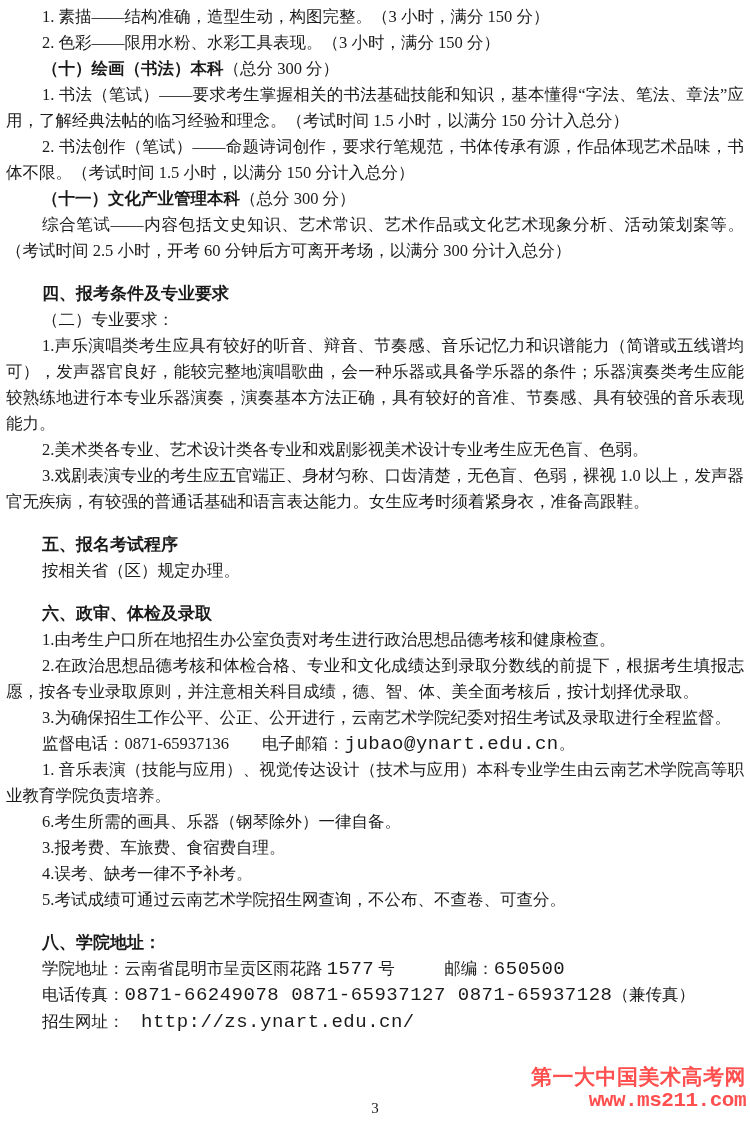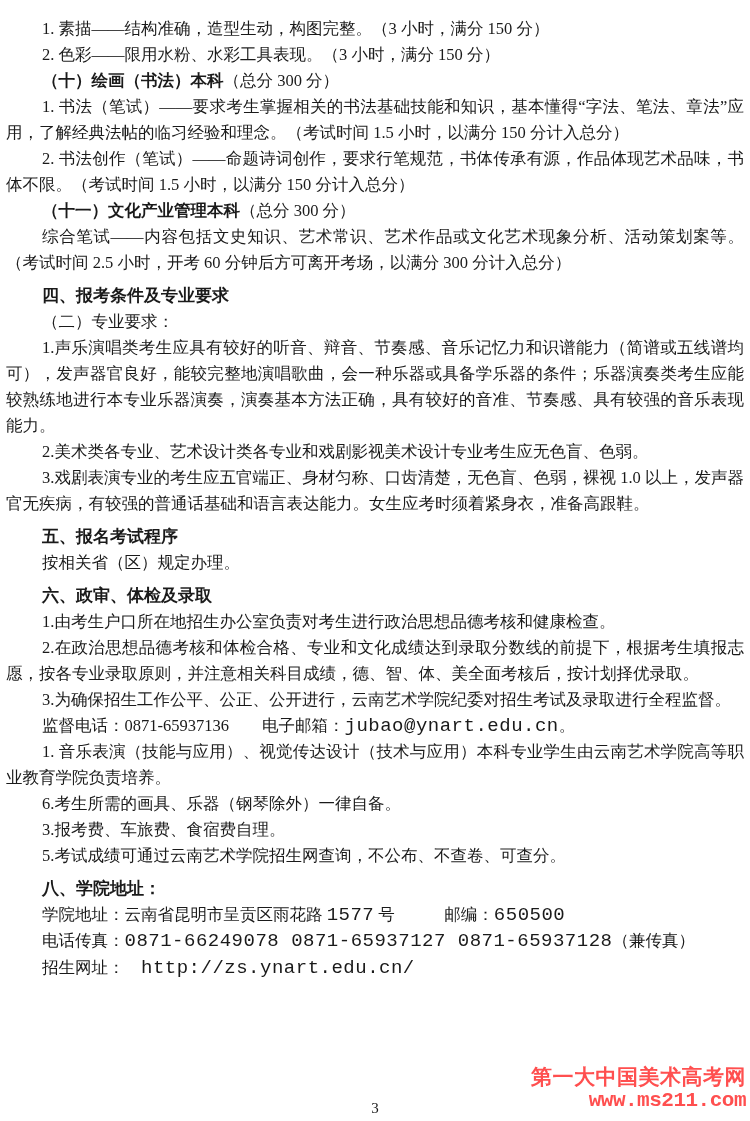--- a/index.html
+++ b/index.html
@@ -3,36 +3,36 @@
 <meta charset="utf-8">
 <style>
   html, body { margin: 0; padding: 0; background: #e8e8e8; }
   .page {
     position: relative;
     width: 750px;
     height: 1121px;
     margin: 0 auto;
     background: #ffffff;
     box-sizing: border-box;
-    padding: 16px 6px 0 6px;
+    padding: 4px 6px 0 6px;
     overflow: hidden;
     color: #1a1a1a;
     font-family: "Liberation Serif", "DejaVu Serif", serif;
   }
   .doc { width: 100%; }
   .para {
     margin: 0;
     text-indent: 36px;
     text-align: justify;
     font-size: 16.5px;
     line-height: 26px;
     word-break: break-all;
   }
   .para.section-heading { font-weight: bold; font-size: 17px; }
-  .para.gap { margin-top: 7px; }
+  .para.gap { margin-top: 17px; }
   .para.footer { line-height: 25.5px; text-align: left; }
   .seg-bold { font-weight: bold; }
   .seg-normal { font-weight: normal; }
   .seg-mono {
     font-family: "Liberation Mono", "DejaVu Sans Mono", monospace;
     font-size: 19px;
     letter-spacing: 0.5px;
   }
   .watermark {
     position: absolute;
@@ -83,20 +83,21 @@
       <p class="para section-heading gap"><span class="seg-bold">五、报名考试程序</span></p>
       <p class="para body"><span class="seg-normal">按相关省（区）规定办理。</span></p>
       <p class="para section-heading gap"><span class="seg-bold">六、政审、体检及录取</span></p>
       <p class="para body"><span class="seg-normal">1.由考生户口所在地招生办公室负责对考生进行政治思想品德考核和健康检查。</span></p>
       <p class="para body"><span class="seg-normal">2.在政治思想品德考核和体检合格、专业和文化成绩达到录取分数线的前提下，根据考生填报志愿，按各专业录取原则，并注意相关科目成绩，德、智、体、美全面考核后，按计划择优录取。</span></p>
       <p class="para body"><span class="seg-normal">3.为确保招生工作公平、公正、公开进行，云南艺术学院纪委对招生考试及录取进行全程监督。</span></p>
       <p class="para body"><span class="seg-normal">监督电话：0871-65937136　　电子邮箱：</span><span class="seg-mono">jubao@ynart.edu.cn</span><span class="seg-normal">。</span></p>
       <p class="para body"><span class="seg-normal">1. 音乐表演（技能与应用）、视觉传达设计（技术与应用）本科专业学生由云南艺术学院高等职业教育学院负责培养。</span></p>
       <p class="para body"><span class="seg-normal">6.考生所需的画具、乐器（钢琴除外）一律自备。</span></p>
       <p class="para body"><span class="seg-normal">3.报考费、车旅费、食宿费自理。</span></p>
+      <p class="para body"><span class="seg-normal">4.误考、缺考一律不予补考。</span></p>
       <p class="para body"><span class="seg-normal">5.考试成绩可通过云南艺术学院招生网查询，不公布、不查卷、可查分。</span></p>
       <p class="para section-heading footer gap"><span class="seg-bold">八、学院地址：</span></p>
       <p class="para body footer"><span class="seg-normal">学院地址：云南省昆明市呈贡区雨花路 </span><span class="seg-mono">1577</span><span class="seg-normal"> 号　　　邮编：</span><span class="seg-mono">650500</span></p>
       <p class="para body footer"><span class="seg-normal">电话传真：</span><span class="seg-mono">0871-66249078 0871-65937127 0871-65937128</span><span class="seg-normal">（兼传真）</span></p>
       <p class="para body footer"><span class="seg-normal">招生网址：　</span><span class="seg-mono">http://zs.ynart.edu.cn/</span></p>
     </div>
 
   <div class="watermark" style="color: rgb(255, 79, 79);">
     <div class="wm-line1">第一大中国美术高考网</div>
     <div class="wm-line2">www.ms211.com</div>

